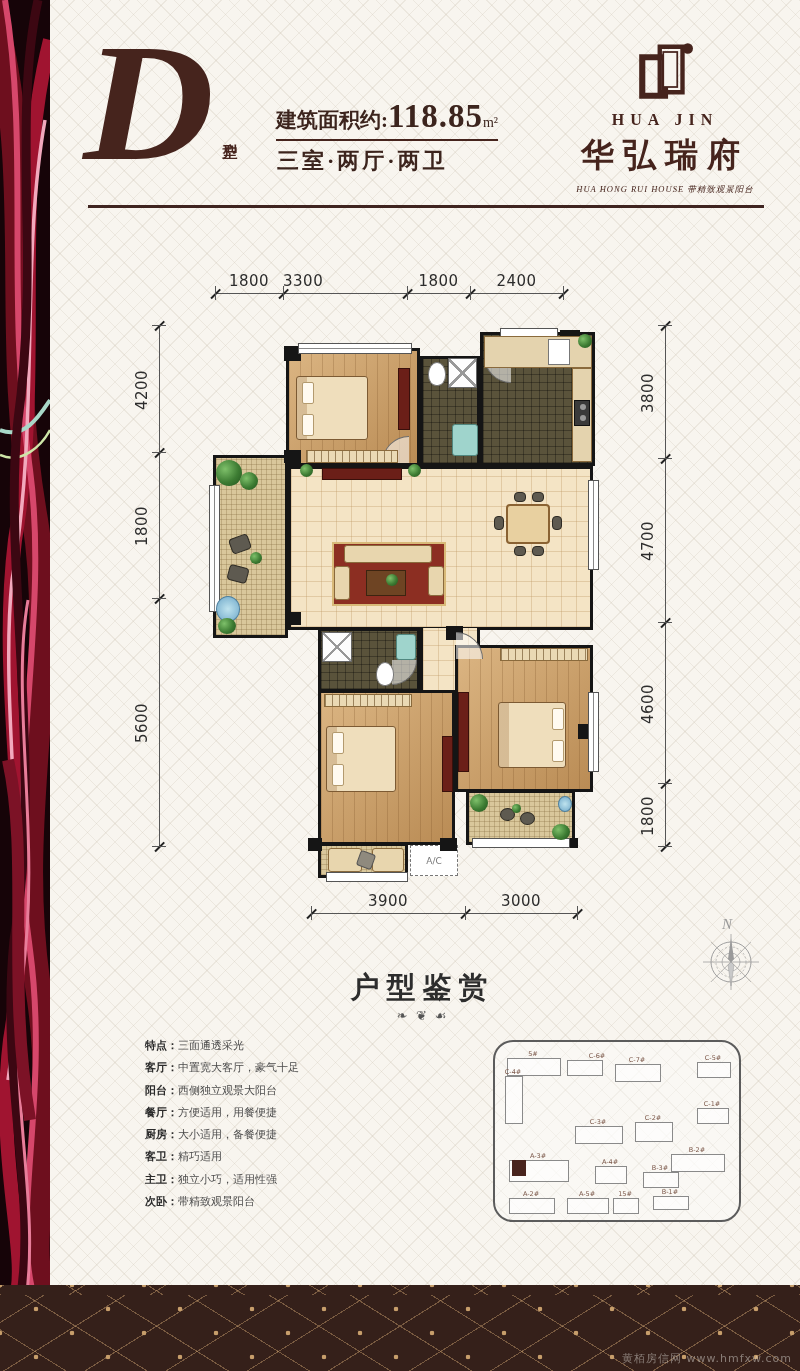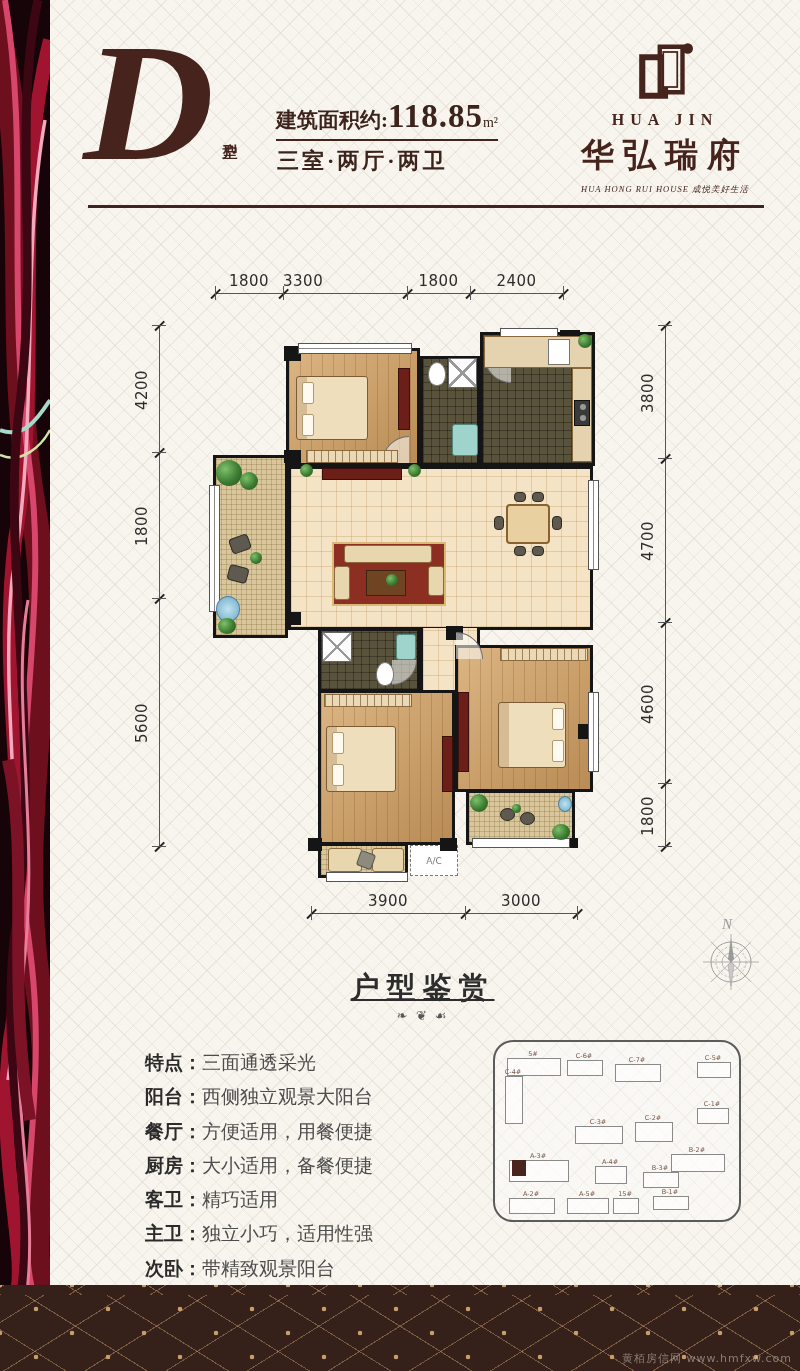--- a/index.html
+++ b/index.html
@@ -90,24 +90,24 @@
 
   
   .dim{position:absolute;color:#2c2c2c;}
   .dim .line{position:absolute;background:#555;}
   .dim .tick{position:absolute;width:13px;height:1.6px;background:#222;transform:rotate(-45deg);}
   .dim .lbl{position:absolute;font-size:15px;letter-spacing:.5px;white-space:nowrap;}
   .dim .lbl.v{transform:rotate(-90deg);transform-origin:center;}
 
   
   .sec-title{position:absolute;left:75px;right:30px;top:968px;text-align:center;
-    font-family:"Liberation Serif",serif;font-weight:700;font-size:29px;letter-spacing:7px;color:#2d2d2d;text-decoration:underline;}
+    font-family:"Liberation Serif",serif;font-weight:700;font-size:29px;letter-spacing:7px;color:#2d2d2d;}
   .ornament{position:absolute;left:75px;right:30px;top:1008px;text-align:center;color:#555;font-size:13px;letter-spacing:2px;}
   .features{position:absolute;left:145px;top:1038px;width:330px;}
-  .feat-row{height:22.3px;font-size:19px;color:#4c4c4c;white-space:nowrap;margin-top:12px;}
+  .feat-row{height:22.3px;font-size:11px;color:#4c4c4c;white-space:nowrap;}
   .feat-label{font-weight:700;color:#2b2b2b;}
 
   
   .siteplan{position:absolute;left:493px;top:1040px;width:244px;height:178px;
     border:2px solid #5c5c5c;border-radius:20px;background:rgba(255,255,255,.35);}
   .bldg{position:absolute;border:1px solid #8a8a8a;background:rgba(255,255,255,.6);}
   .bldg.hl{background:#49241e;border-color:#49241e;}
   .bldg-lbl{position:absolute;font-size:6.5px;color:#7a5648;white-space:nowrap;transform:translateX(-50%);}
 
   
@@ -149,21 +149,21 @@
       <g fill="none" stroke="#46241d" stroke-width="7">
         <path d="M14,22 h26 v44 h-26 z"></path>
         <path d="M34,10 h26 v52 h-26 z" stroke-width="5"></path>
       </g>
       <rect x="38" y="16" width="16" height="40" fill="#f8f5ef" stroke="#46241d" stroke-width="2"></rect>
       <circle cx="66" cy="12" r="6" fill="#46241d"></circle>
     </svg>
   </div>
   <div class="brand-en">HUA JIN</div>
   <div class="brand-cn">华弘瑞府</div>
-  <div class="brand-tag">HUA HONG RUI HOUSE   成悦美好生活</div>
+  <div class="brand-tag">HUA HONG RUI HOUSE   带精致观景阳台</div>
 </div>
 <div class="header-rule"></div>
 
 <div class="plan">
 
   <div class="room floor-wood" style="left:286px;top:348px;width:134px;height:118px;"></div>
   <div class="room floor-dark" style="left:420px;top:356px;width:60px;height:110px;"></div>
   <div class="room floor-dark" style="left:480px;top:332px;width:115px;height:134px;"></div>
   <div class="room floor-tile" style="left:288px;top:466px;width:305px;height:164px;"></div>
   <div class="room floor-tile" style="left:420px;top:628px;width:60px;height:66px;border-top:none;"></div>
@@ -346,33 +346,34 @@
     <path d="M33,6 L36,27 L33,30 L30,27 Z" fill="#9a9a9a"></path>
     <path d="M33,54 L36,33 L33,30 L30,33 Z" fill="#c9c9c9" stroke="#9a9a9a" stroke-width=".5"></path>
   </svg>
 </div>
 
 <div class="sec-title">户型鉴赏</div>
 <div class="ornament">❧ ❦ ☙</div>
 
 <div class="features" id="features">
     <div class="feat-row" style=""><span class="feat-label">特点：</span><span>三面通透采光</span></div>
+    <div class="feat-row" style=""><span class="feat-label">客厅：</span><span>中置宽大客厅，豪气十足</span></div>
     <div class="feat-row" style=""><span class="feat-label">阳台：</span><span>西侧独立观景大阳台</span></div>
     <div class="feat-row" style=""><span class="feat-label">餐厅：</span><span>方便适用，用餐便捷</span></div>
     <div class="feat-row" style=""><span class="feat-label">厨房：</span><span>大小适用，备餐便捷</span></div>
     <div class="feat-row" style=""><span class="feat-label">客卫：</span><span>精巧适用</span></div>
     <div class="feat-row" style=""><span class="feat-label">主卫：</span><span>独立小巧，适用性强</span></div>
     <div class="feat-row" style=""><span class="feat-label">次卧：</span><span>带精致观景阳台</span></div>
   </div>
 
 <div class="siteplan" id="siteplan">
     <div class="bldg" style="left:12px;top:16px;width:52px;height:16px;"></div>
     <div class="bldg-lbl" style="left:38px;top:8px;">5#</div>
     <div class="bldg" style="left:72px;top:18px;width:34px;height:14px;"></div>
-    <div class="bldg-lbl" style="left:89px;top:10px;">C-6#</div>
+    <div class="bldg-lbl" style="left:102px;top:10px;">C-6#</div>
     <div class="bldg" style="left:120px;top:22px;width:44px;height:16px;"></div>
     <div class="bldg-lbl" style="left:142px;top:14px;">C-7#</div>
     <div class="bldg" style="left:202px;top:20px;width:32px;height:14px;"></div>
     <div class="bldg-lbl" style="left:218px;top:12px;">C-5#</div>
     <div class="bldg" style="left:10px;top:34px;width:16px;height:46px;"></div>
     <div class="bldg-lbl" style="left:18px;top:26px;">C-4#</div>
     <div class="bldg" style="left:202px;top:66px;width:30px;height:14px;"></div>
     <div class="bldg-lbl" style="left:217px;top:58px;">C-1#</div>
     <div class="bldg" style="left:80px;top:84px;width:46px;height:16px;"></div>
     <div class="bldg-lbl" style="left:103px;top:76px;">C-3#</div>

